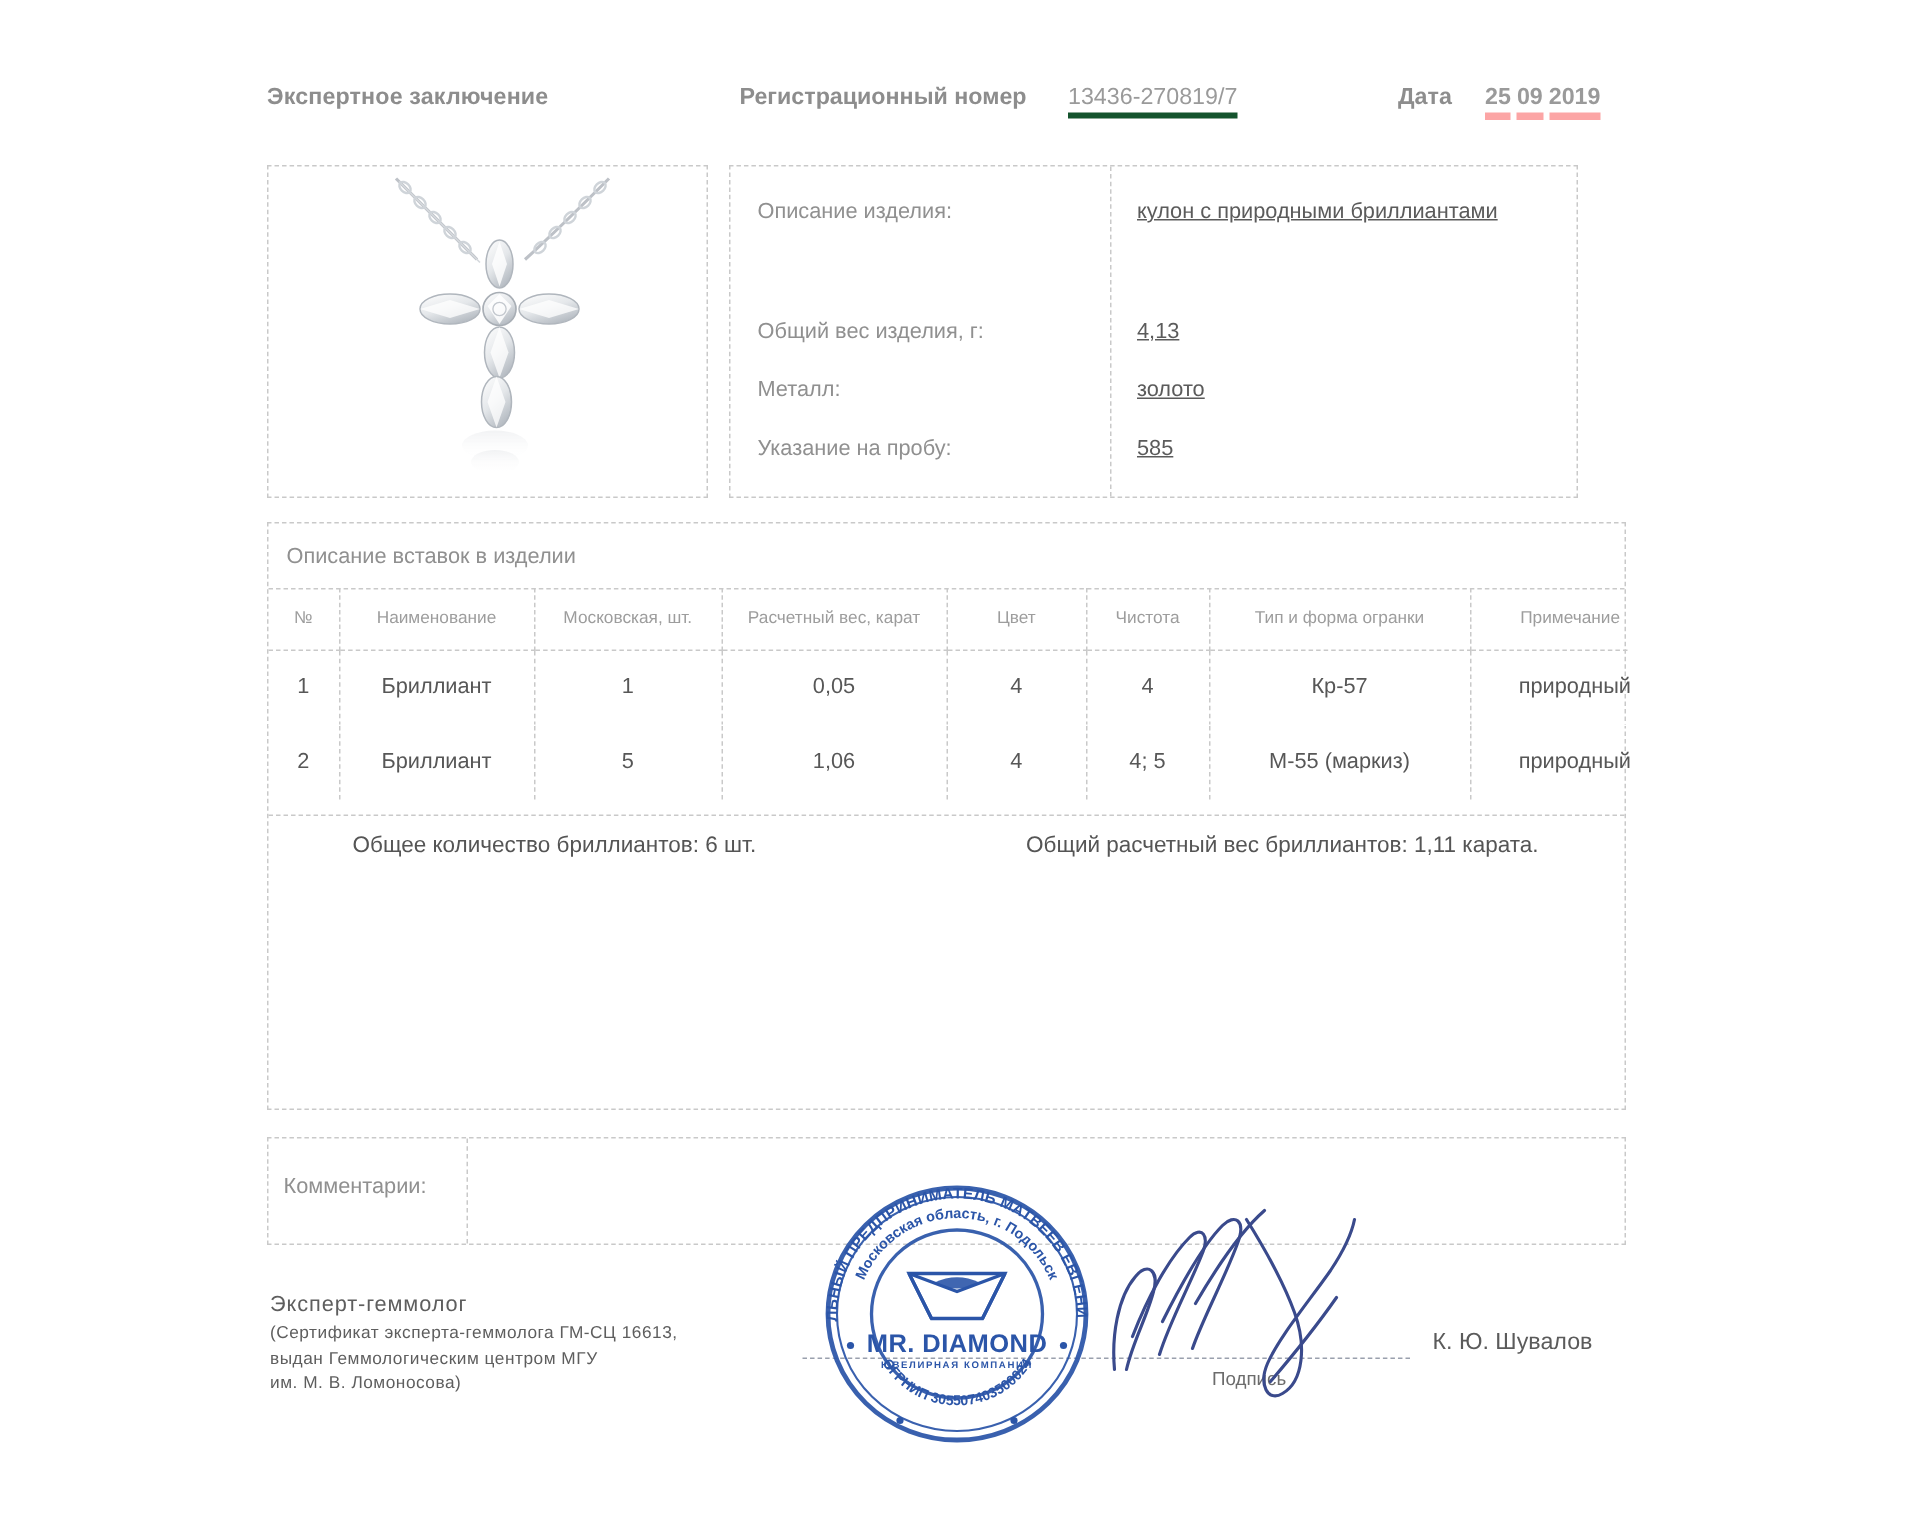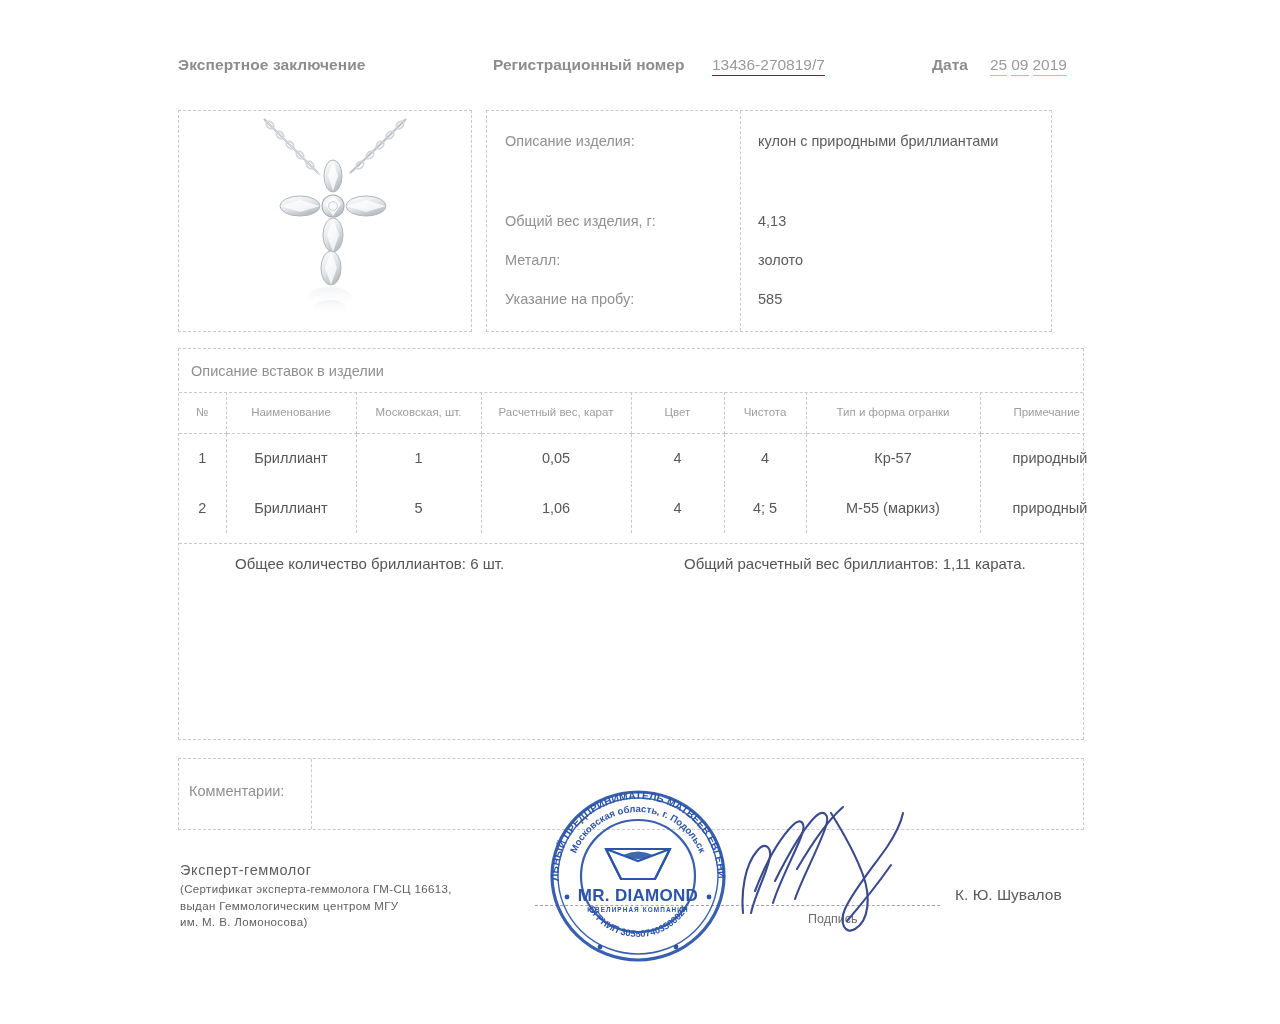--- a/index.html
+++ b/index.html
@@ -17,32 +17,32 @@
     position: absolute; left: 0; top: 0;
     font-size: 15.5px; font-weight: bold; color: #8d8d8d; letter-spacing: .1px;
   }
   .hdr-reg-label {
     position: absolute; left: 315px; top: 0;
     font-size: 15.5px; font-weight: bold; color: #8d8d8d;
   }
   .hdr-reg-value {
     position: absolute; left: 534px; top: 0;
     font-size: 15.5px; color: #9a9a9a;
-    border-bottom: 1px solid #14532d; padding-bottom: 1px;
+    border-bottom: 4px solid #14532d; padding-bottom: 1px;
   }
   .hdr-date-label {
     position: absolute; left: 754px; top: 0;
     font-size: 15.5px; font-weight: bold; color: #8d8d8d;
   }
   .hdr-date-value {
     position: absolute; left: 812px; top: 0;
     font-size: 15.5px; color: #9a9a9a;
   }
   .hdr-date-value span {
-    border-bottom: 1px solid #fca5a5; padding-bottom: 1px; display: inline-block;
+    border-bottom: 5px solid #fca5a5; padding-bottom: 1px; display: inline-block; font-weight: bold;
   }
   .hdr-date-value span + span { margin-left: 4px; }
 
   
   .dbox { position: absolute; border: 1px dashed #c9c9c9; }
 
   
   #photo-panel { left: 178px; top: 110px; width: 294px; height: 222px; }
   .photo-inner { position: absolute; inset: 0; overflow: hidden; }
   .photo-svg { position: absolute; left: 50%; top: 0; transform: translateX(-50%); }
@@ -52,21 +52,21 @@
   .desc-divider {
     position: absolute; left: 253px; top: 0; bottom: 0;
     border-left: 1px dashed #c9c9c9;
   }
   .desc-label {
     position: absolute; left: 18px;
     font-size: 14.5px; color: #909090; white-space: nowrap;
   }
   .desc-value {
     position: absolute; left: 271px;
-    font-size: 14.5px; color: #5b5b5b; white-space: nowrap;
+    font-size: 14.5px; color: #5b5b5b; white-space: nowrap; text-decoration: underline;
   }
   .r0 { top: 22px; }
   .r1 { top: 102px; }
   .r2 { top: 141px; }
   .r3 { top: 180px; }
 
   
   #inserts-panel { left: 178px; top: 348px; width: 906px; height: 392px; }
   .inserts-caption {
     position: absolute; left: 12px; top: 14px;

